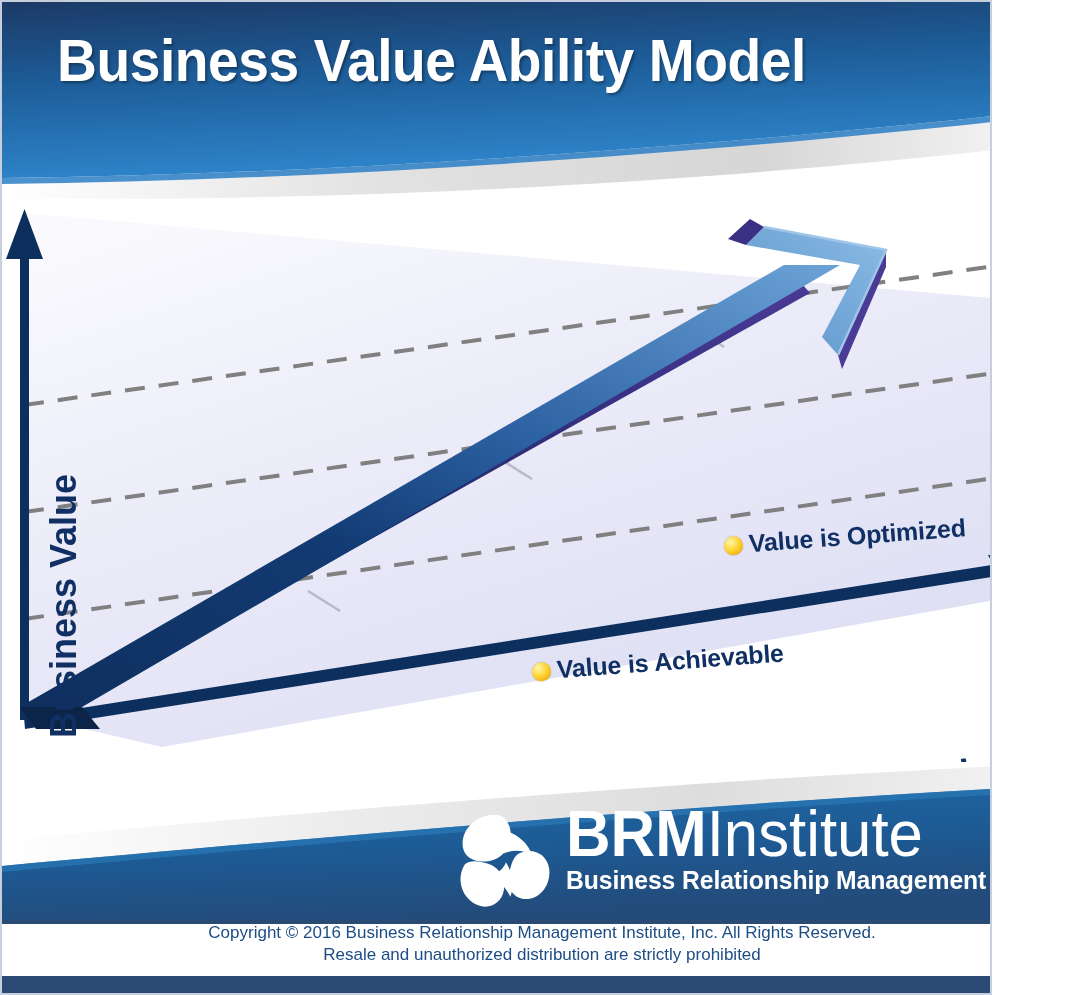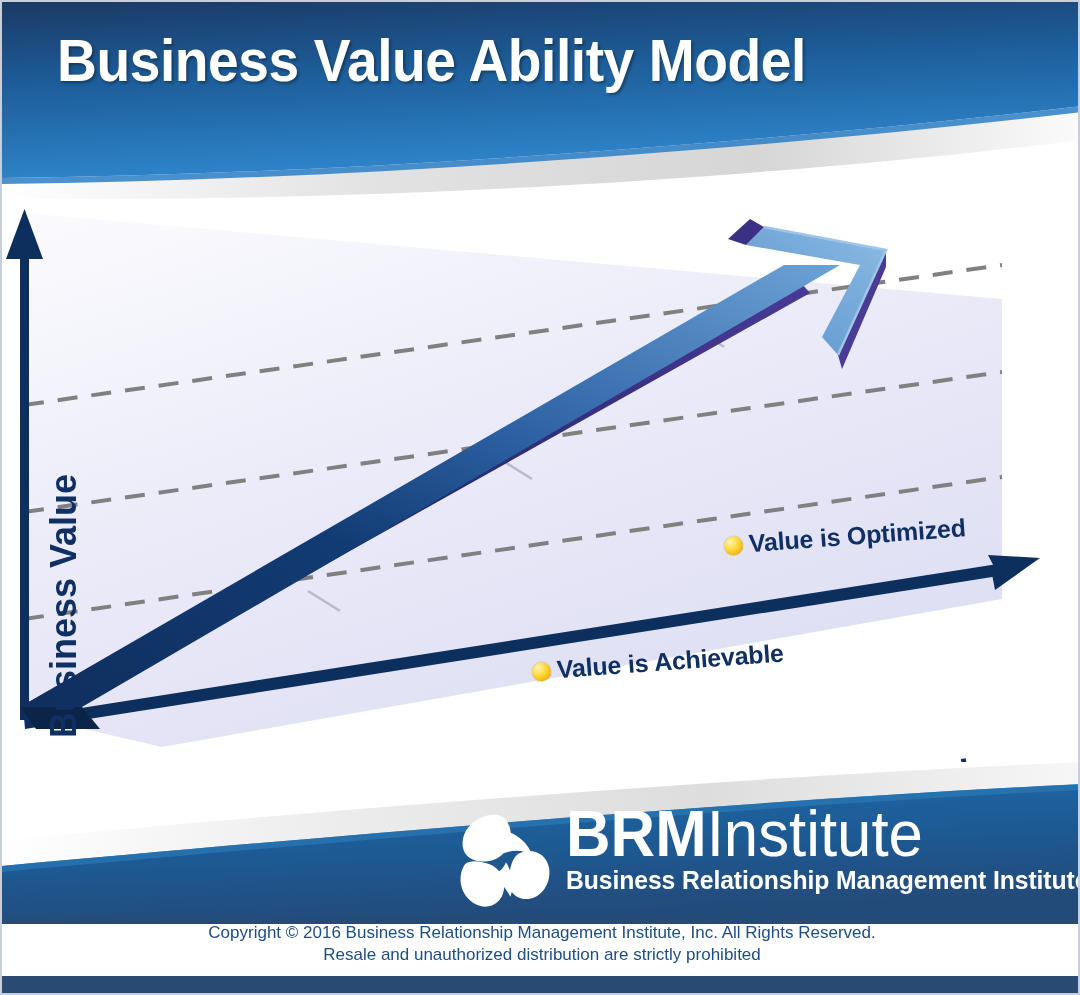--- a/index.html
+++ b/index.html
@@ -4,21 +4,21 @@
 <style>
   html,body{margin:0;padding:0;}
   body{
     width:1080px;height:995px;
     background:#ffffff;
     font-family:"Liberation Sans", sans-serif;
     overflow:hidden;
   }
   #poster{
     position:relative;
-    width:1080px;height:995px;
+    width:992px;height:995px;
     overflow:hidden;
     box-sizing:border-box;
     border:2px solid #c8cfdc;
     background:#ffffff;
   }
 
   
   .header-wrap{
     position:absolute;left:0;top:0;width:1080px;height:210px;
     overflow:hidden;

